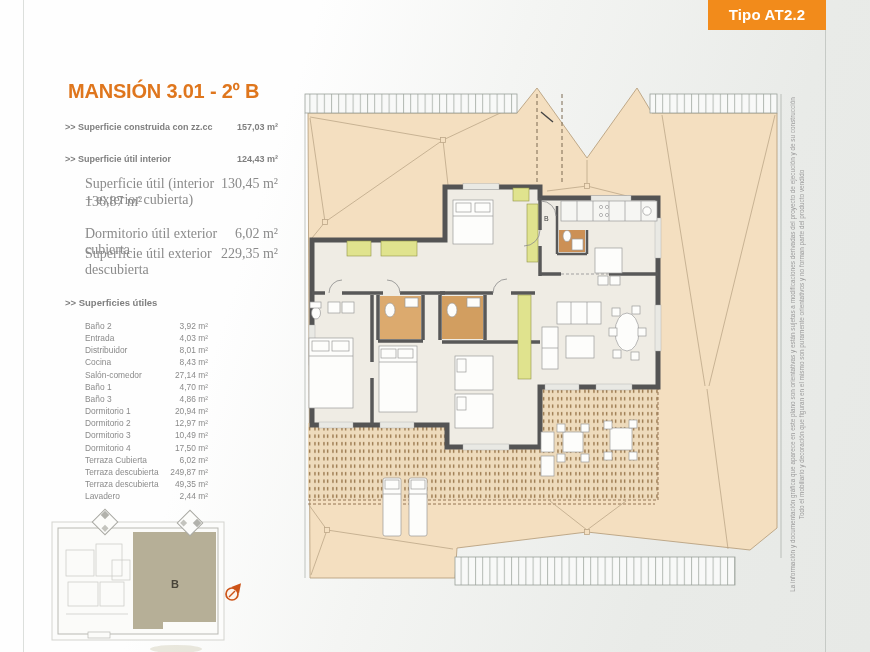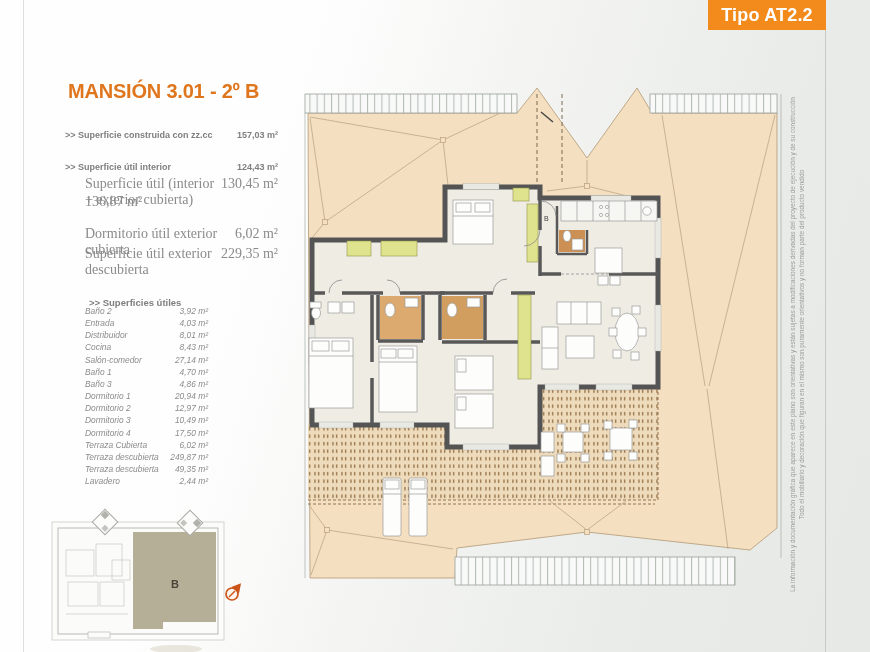--- a/index.html
+++ b/index.html
@@ -5,36 +5,36 @@
   html,body{margin:0;padding:0;}
   body{
     width:870px;height:652px;overflow:hidden;position:relative;
     font-family:"Liberation Sans",sans-serif;
     background:linear-gradient(107deg,#fefefe 30%,#f4f5f3 50%,#e9ebe8 78%,#e7e9e6 100%);
   }
   .edge-line{position:absolute;width:1px;background:#dcdfdc;}
   .separator{position:absolute;left:825px;top:28px;width:1px;height:624px;background:#c6cac6;}
   .badge{
     position:absolute;left:708px;top:0;width:118px;height:30px;
-    background:#f28b1b;color:#ffffff;font-size:18px;font-weight:bold;
+    background:#f28b1b;color:#ffffff;font-size:15px;font-weight:bold;
     text-align:center;line-height:30px;letter-spacing:0.2px;
   }
   .title{
     position:absolute;left:68px;top:80px;
     font-size:20px;font-weight:bold;color:#df761d;letter-spacing:-0.2px;text-align:right;
   }
   .left-panel{position:absolute;left:65px;top:0;width:213px;}
   .sum-row{position:absolute;left:0;width:213px;display:flex;justify-content:space-between;color:#8b8b8b;}
-  .sum-row.bold{font-size:9px;font-weight:bold;color:#7f7f7f;margin-top:8px;}
+  .sum-row.bold{font-size:9px;font-weight:bold;color:#7f7f7f;}
   .sum-row.sub{font-size:14px;padding-left:20px;width:193px;font-family:Liberation Serif, serif;}
   .sum-label{text-align:left;}
   .sum-label .l2{display:block;padding-left:10px;}
   .sum-value{text-align:left;white-space:nowrap;}
-  .rooms-heading{position:absolute;left:0;top:297px;font-size:9.5px;font-weight:bold;color:#7f7f7f;margin-left:24px;}
-  .rooms-list{position:absolute;left:20px;top:305px;width:123px;font-style:italic;}
+  .rooms-heading{position:absolute;left:0;top:297px;font-size:9.5px;font-weight:bold;color:#7f7f7f;}
+  .rooms-list{position:absolute;left:20px;top:320px;width:123px;}
   .room-row{display:flex;justify-content:space-between;font-size:8.4px;line-height:12.15px;color:#8b8b8b;}
   .plan{position:absolute;left:295px;top:80px;}
   .keyplan{position:absolute;left:48px;top:502px;}
   .disclaimer{
     position:absolute;left:789px;top:632px;width:575px;
     transform:rotate(-90deg);transform-origin:0 0;
     font-size:6.4px;line-height:8.6px;color:#9b9b9b;text-align:center;
   }
 </style>
 </head>

